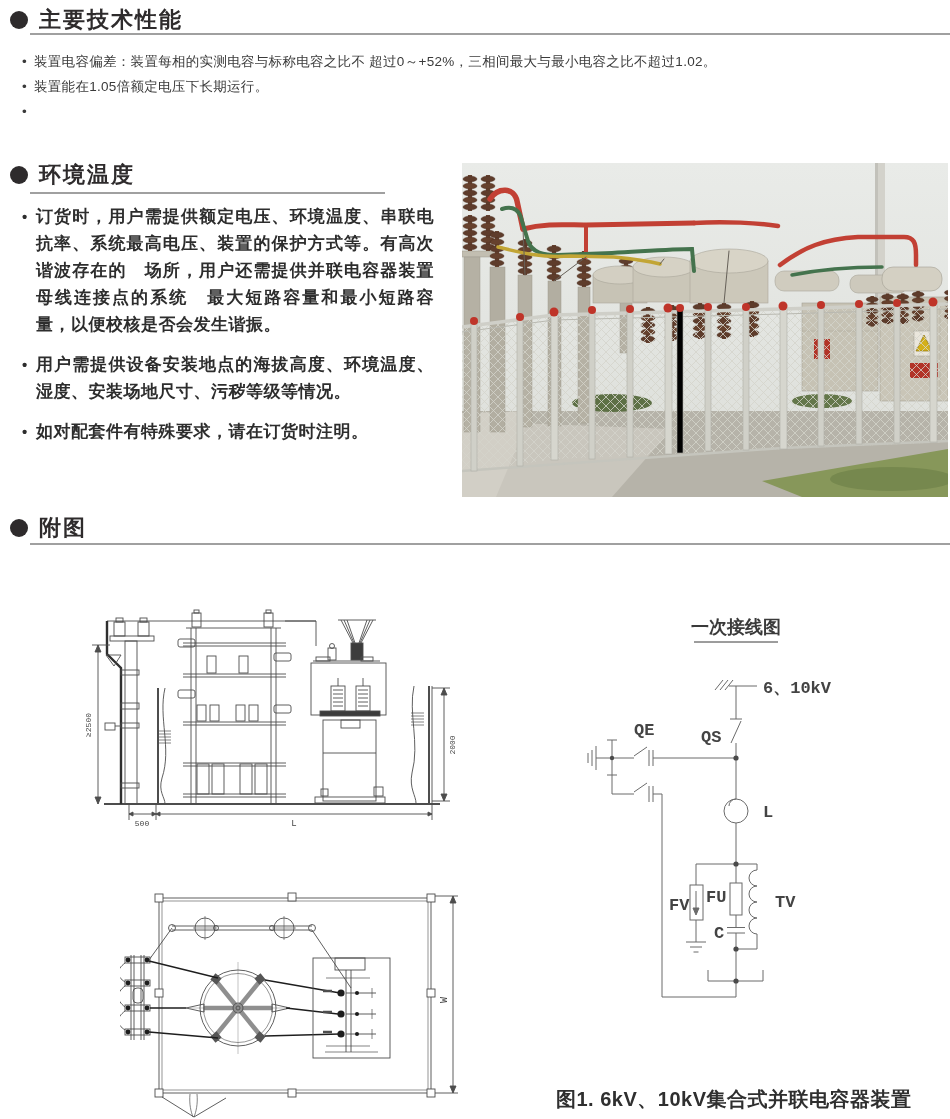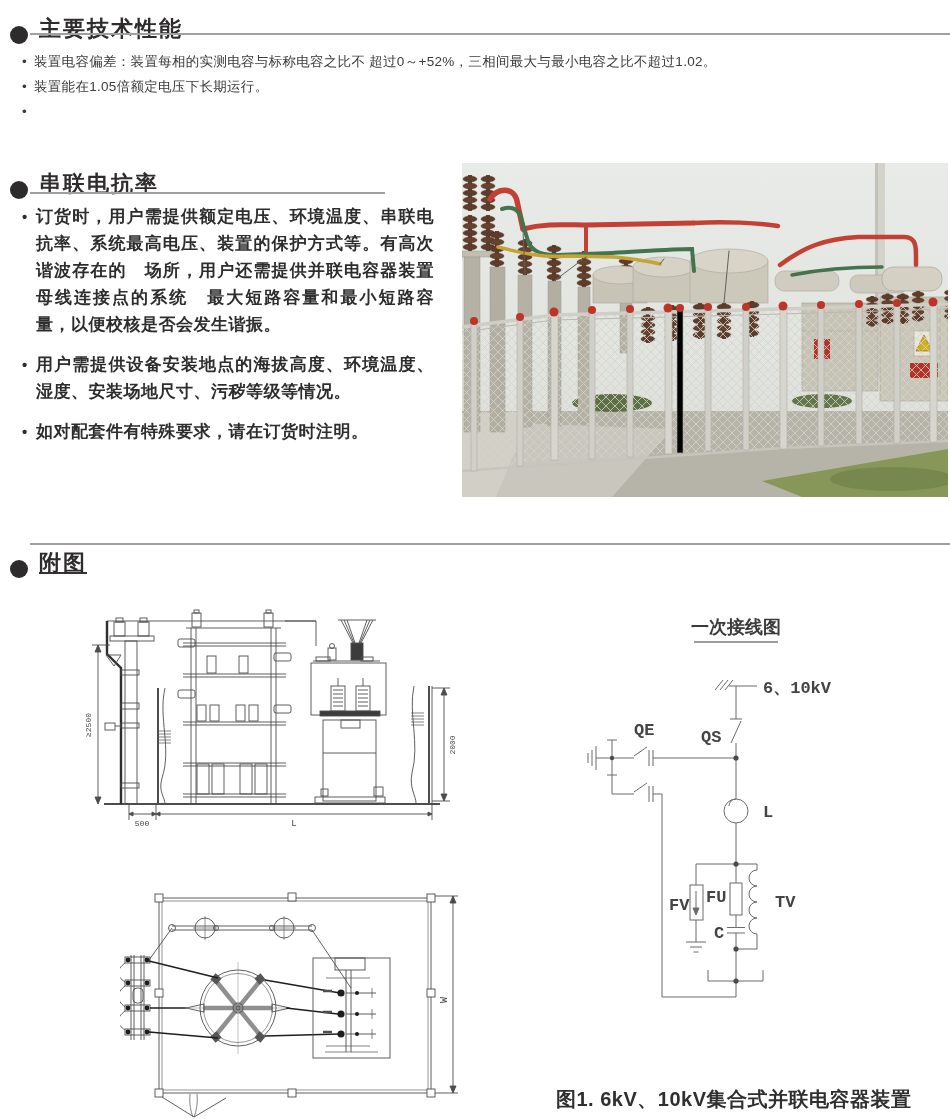--- a/index.html
+++ b/index.html
@@ -1,21 +1,21 @@
 <!DOCTYPE html>
 <html><head>
 <meta charset="utf-8">
 <style>
   html,body{margin:0;padding:0;}
   body{
     width:950px;height:1119px;position:relative;background:#ffffff;
     font-family:"Liberation Sans","DejaVu Sans",sans-serif;overflow:hidden;color:#333;
   }
   
-  .sec-head{position:absolute;display:flex;align-items:flex-end;gap:11px;margin-top:9px;}
+  .sec-head{position:absolute;display:flex;align-items:center;gap:11px;}
   .sec-dot{width:18px;height:18px;border-radius:50%;background:#2e2b2c;flex:0 0 auto;}
   .sec-title{font-size:22px;font-weight:bold;color:#2e2b2c;letter-spacing:2px;white-space:nowrap;}
   .rule{position:absolute;height:2px;background:#a0a0a0;}
   
   .perf-list{position:absolute;left:22px;top:49px;width:900px;}
   .perf-item{display:flex;align-items:flex-start;font-size:13.5px;line-height:25px;color:#3a3a3a;letter-spacing:0.3px;}
   .perf-item .b{width:12px;flex:0 0 auto;color:#3a3a3a;}
   
   .order-list{position:absolute;left:22px;top:203px;width:412px;}
   .order-item{display:flex;align-items:flex-start;font-size:17px;font-weight:bold;
@@ -48,21 +48,21 @@
     <span class="b">•</span>
     <span>装置能在1.05倍额定电压下长期运行。</span>
   </div>
   <div class="perf-item">
     <span class="b">•</span>
   </div>
 </div>
 
 <div class="sec-head" style="left:10px;top:160px;">
   <span class="sec-dot"></span>
-  <span class="sec-title">串联电抗率</span>
+  <span class="sec-title">环境温度</span>
 </div>
 <div class="rule" style="left:30px;top:192px;width:355px;"></div>
 
 <div class="order-list">
   <div class="order-item">
     <span class="b">•</span>
     <span>订货时，用户需提供额定电压、环境温度、串联电抗率、系统最高电压、装置的保护方式等。有高次谐波存在的　场所，用户还需提供并联电容器装置母线连接点的系统　最大短路容量和最小短路容量，以便校核是否会发生谐振。</span>
   </div>
   <div class="order-item">
     <span class="b">•</span>
@@ -222,21 +222,21 @@
       <circle cx="321" cy="143" r="4.5"></circle>
           <circle cx="359" cy="142" r="4"></circle>
           <circle cx="397" cy="141" r="4"></circle>
       <circle cx="435" cy="140" r="4"></circle>
           <circle cx="471" cy="139" r="4.5"></circle>
     </g>
   </g>
 </svg>
 </div>
 
-<div class="sec-head" style="left:10px;top:539px;text-decoration:underline;">
+<div class="sec-head" style="left:10px;top:513px;">
   <span class="sec-dot"></span>
   <span class="sec-title">附图</span>
 </div>
 <div class="rule" style="left:30px;top:543px;width:920px;"></div>
 
 <div class="dwg" style="left:58px;top:598px;">
 <svg width="424" height="254" viewBox="0 0 424 254">
   <g fill="none" stroke="#4d4d4d" stroke-width="0.9">
 
     <line x1="46" y1="206" x2="382" y2="206" stroke-width="1.8"></line>

